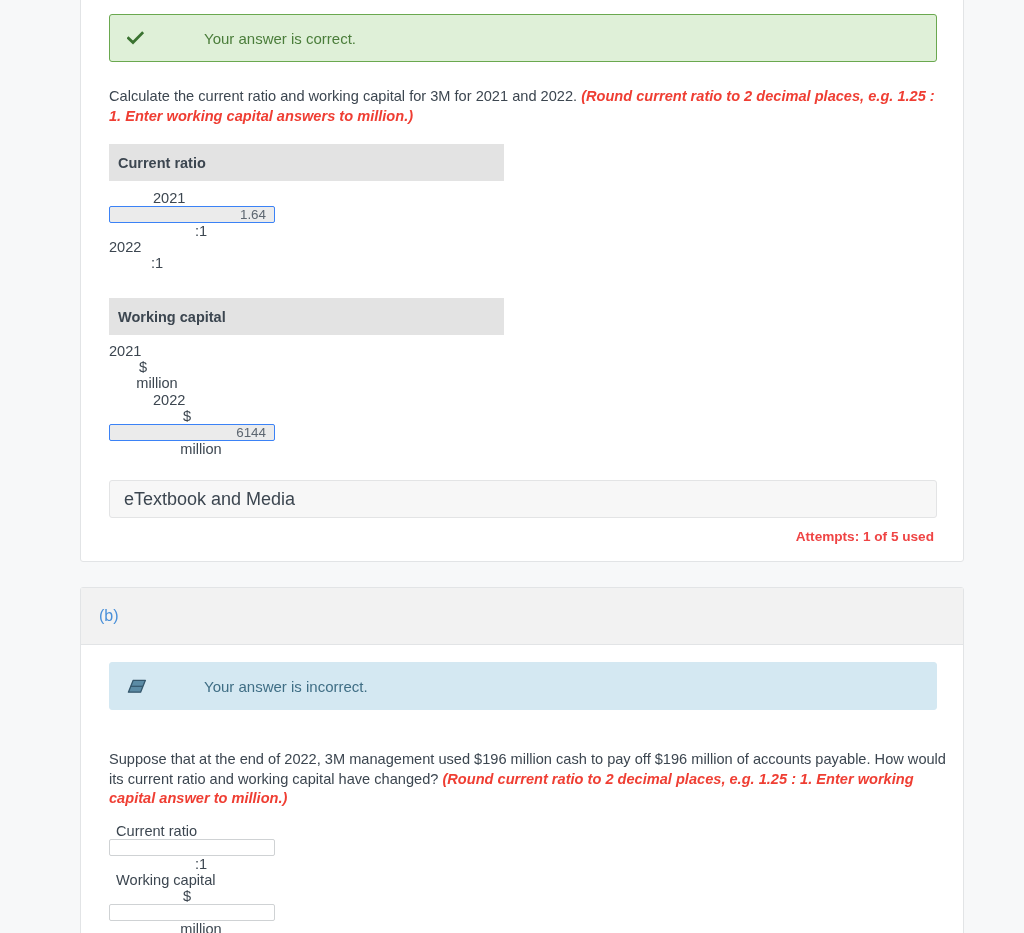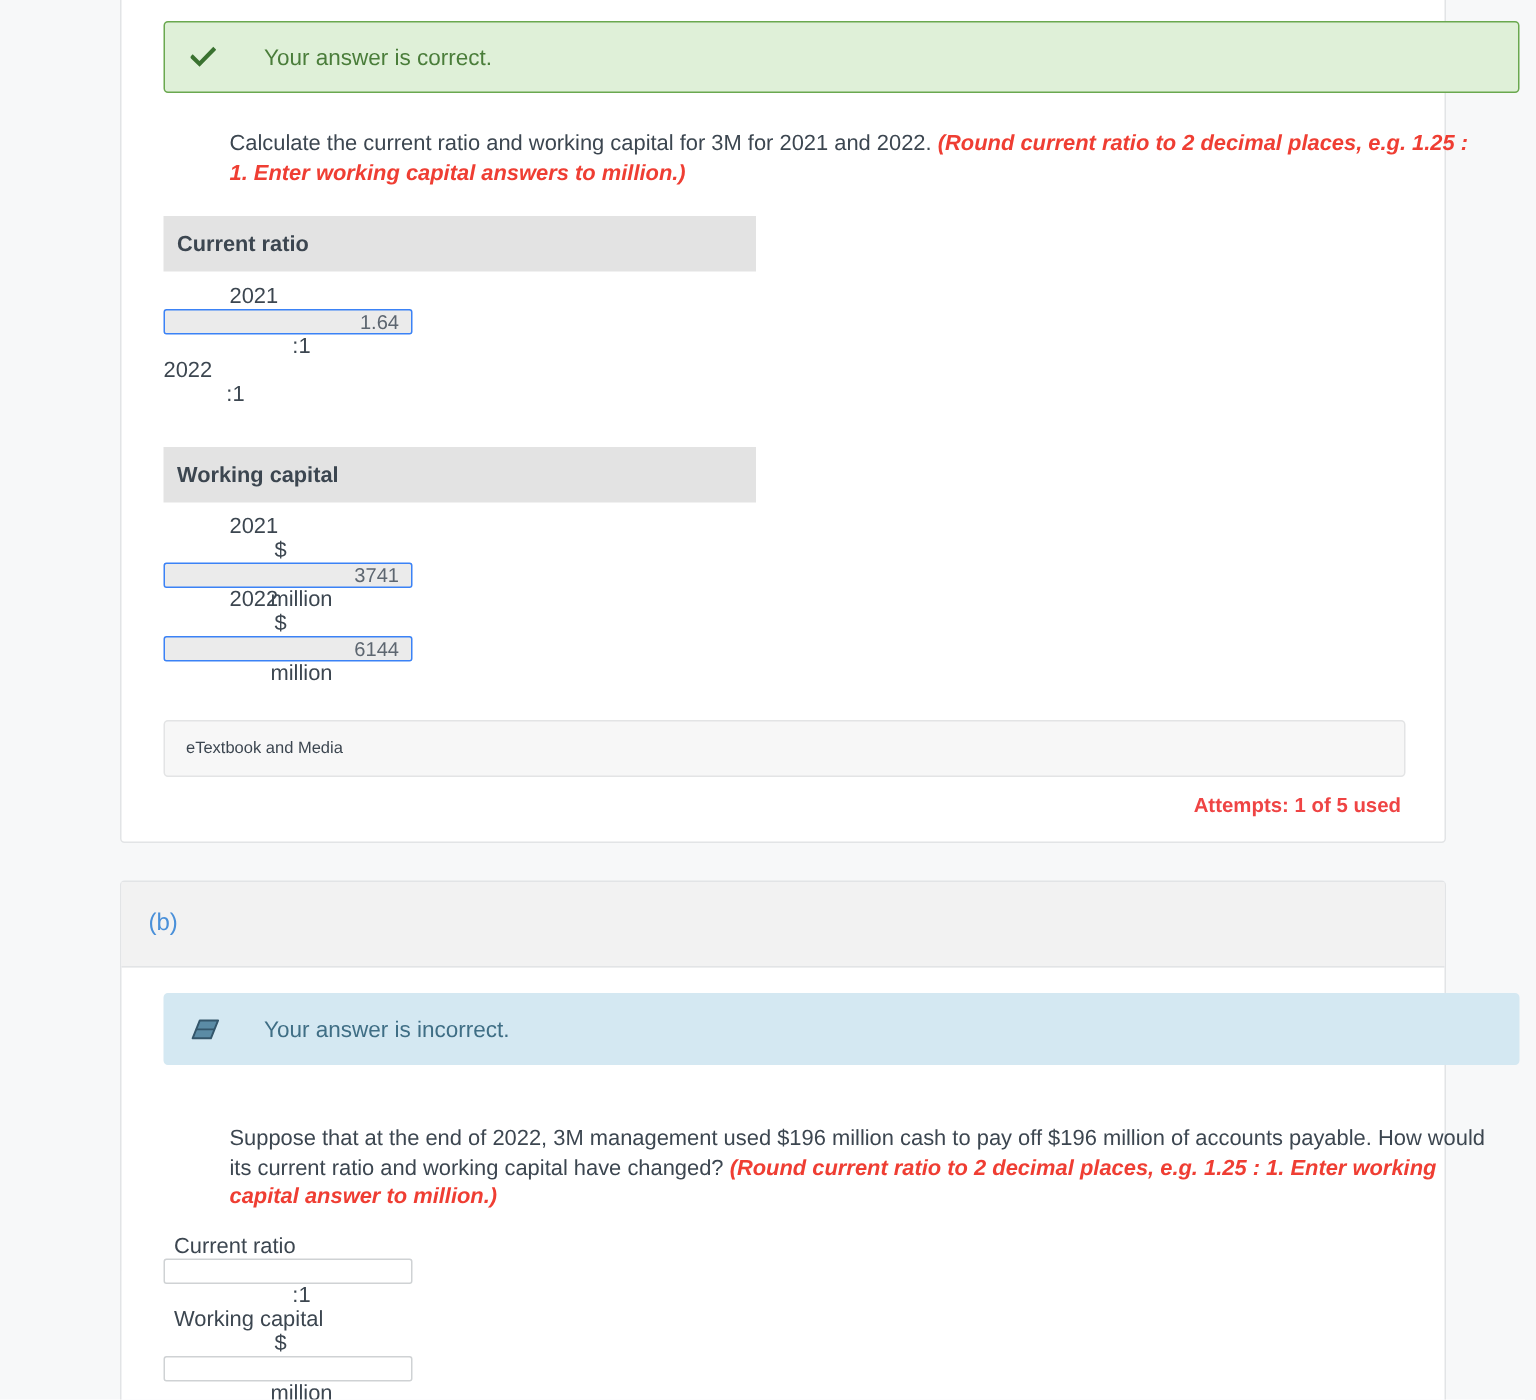--- a/index.html
+++ b/index.html
@@ -49,26 +49,27 @@
   }
   .part-label {
     color: #4a90d9;
     font-size: 16px;
   }
 
   
   .banner {
     position: absolute;
     left: 28px;
-    width: 904px;
+    width: 828px;
     height: 48px;
     display: flex;
     align-items: center;
     border-radius: 3px;
     padding-left: 17px;
+    gap: 28px;
   }
   .banner-success {
     top: 43px;
     background: #dff0d8;
     border: 1px solid #6aa84f;
   }
   .banner-info {
     top: 74px;
     background: #d4e8f2;
     border: 1px solid #d4e8f2;
@@ -87,21 +88,20 @@
   .banner-info .banner-text { color: #3f6e85; }
 
   
   .question {
     position: absolute;
     left: 28px;
     width: 840px;
     font-size: 14.6px;
     line-height: 19.6px;
     color: #3c4650;
-    margin-left: 44px;
   }
   .question-a { top: 116px; }
   .question-b { top: 162px; }
   .hint {
     color: #ef3e33;
     font-style: italic;
     font-weight: bold;
   }
 
   
@@ -173,21 +173,21 @@
     left: 28px;
     top: 509px;
     width: 828px;
     height: 38px;
     background: #f7f7f7;
     border: 1px solid #e3e4e5;
     border-radius: 3px;
     display: flex;
     align-items: center;
     padding-left: 14px;
-    font-size: 11px;
+    font-size: 18px;
     color: #3c4650;
   }
 
   .attempts {
     position: absolute;
     right: 29px;
     top: 558px;
     font-size: 13.6px;
     font-weight: bold;
     color: #ef4444;
@@ -224,21 +224,20 @@
     <div class="row" style="top:268px">
       <span class="row-label w-year">2022</span>
       <span class="unit">:1</span>
     </div>
 
     <div class="sub-header" style="top:327px">Working capital</div>
 
     <div class="row" style="top:372px">
       <span class="row-label w-year">2021</span>
       <span class="dollar">$</span>
-      <input class="ans ans-correct" type="text" value="3741" style="">
       <span class="unit">million</span>
     </div>
 
     <div class="row" style="top:421px">
       <span class="row-label w-year">2022</span>
       <span class="dollar">$</span>
       <input class="ans ans-correct" type="text" value="6144" style="">
       <span class="unit">million</span>
     </div>
 

